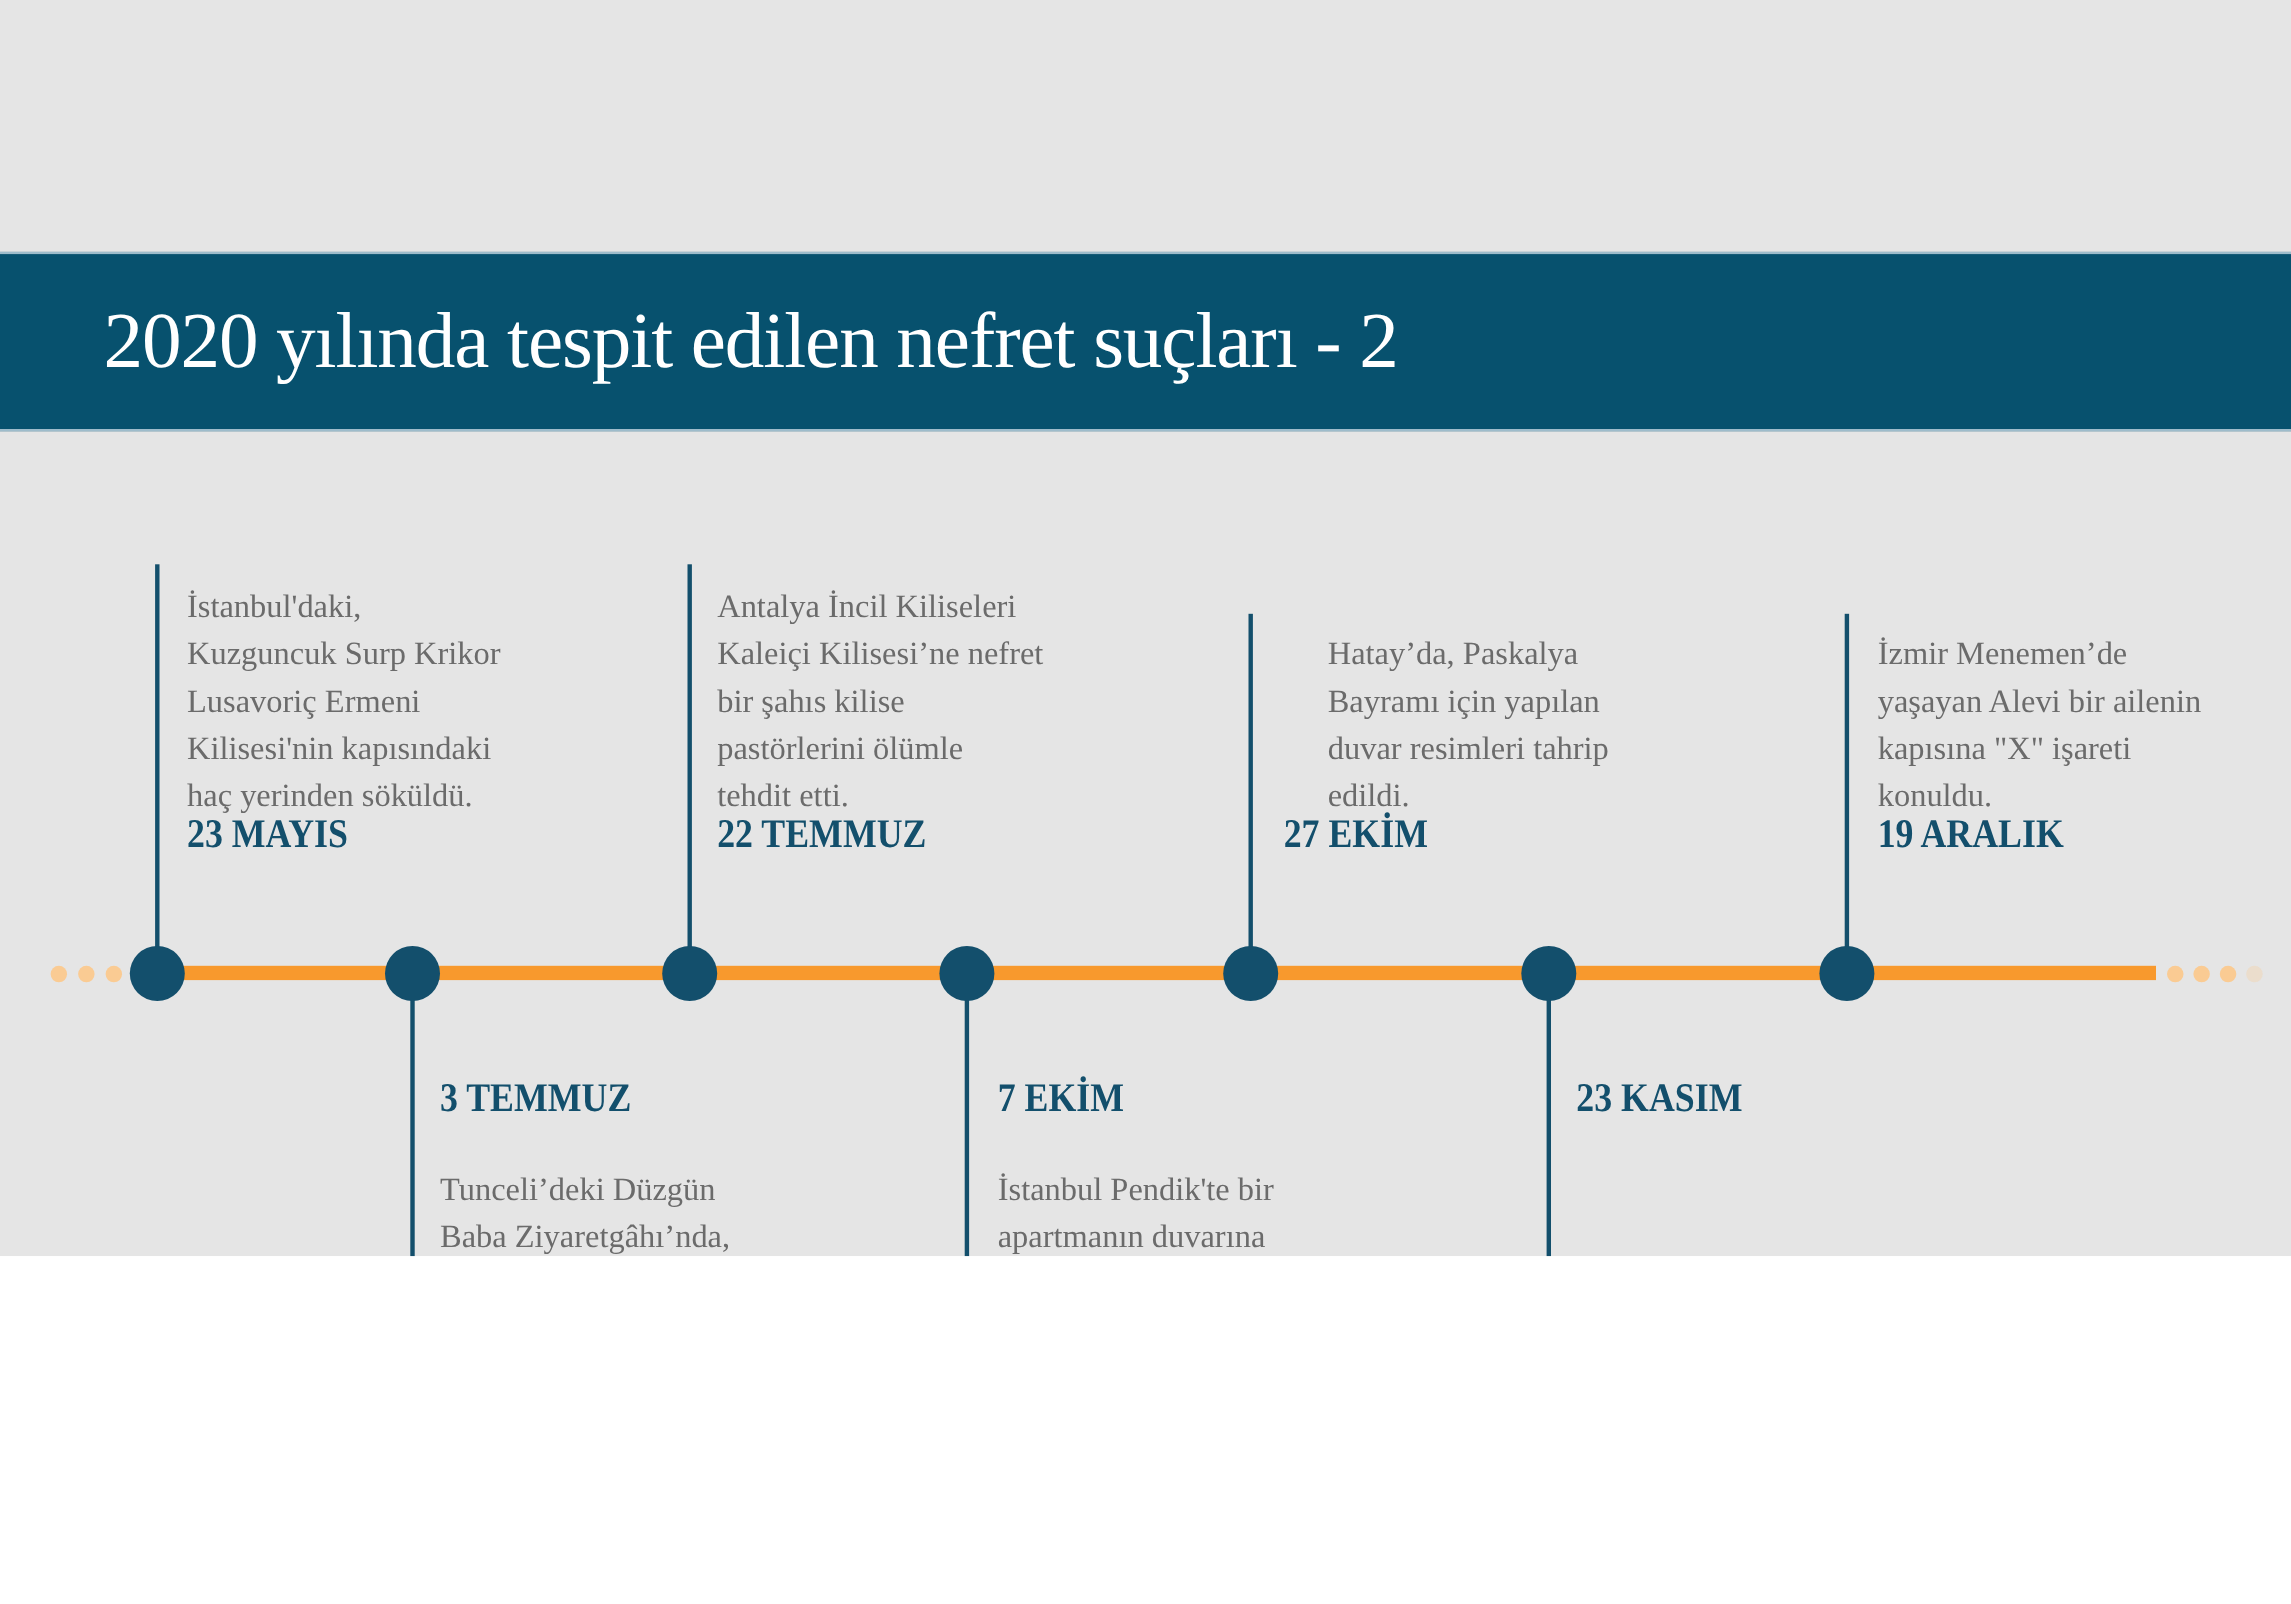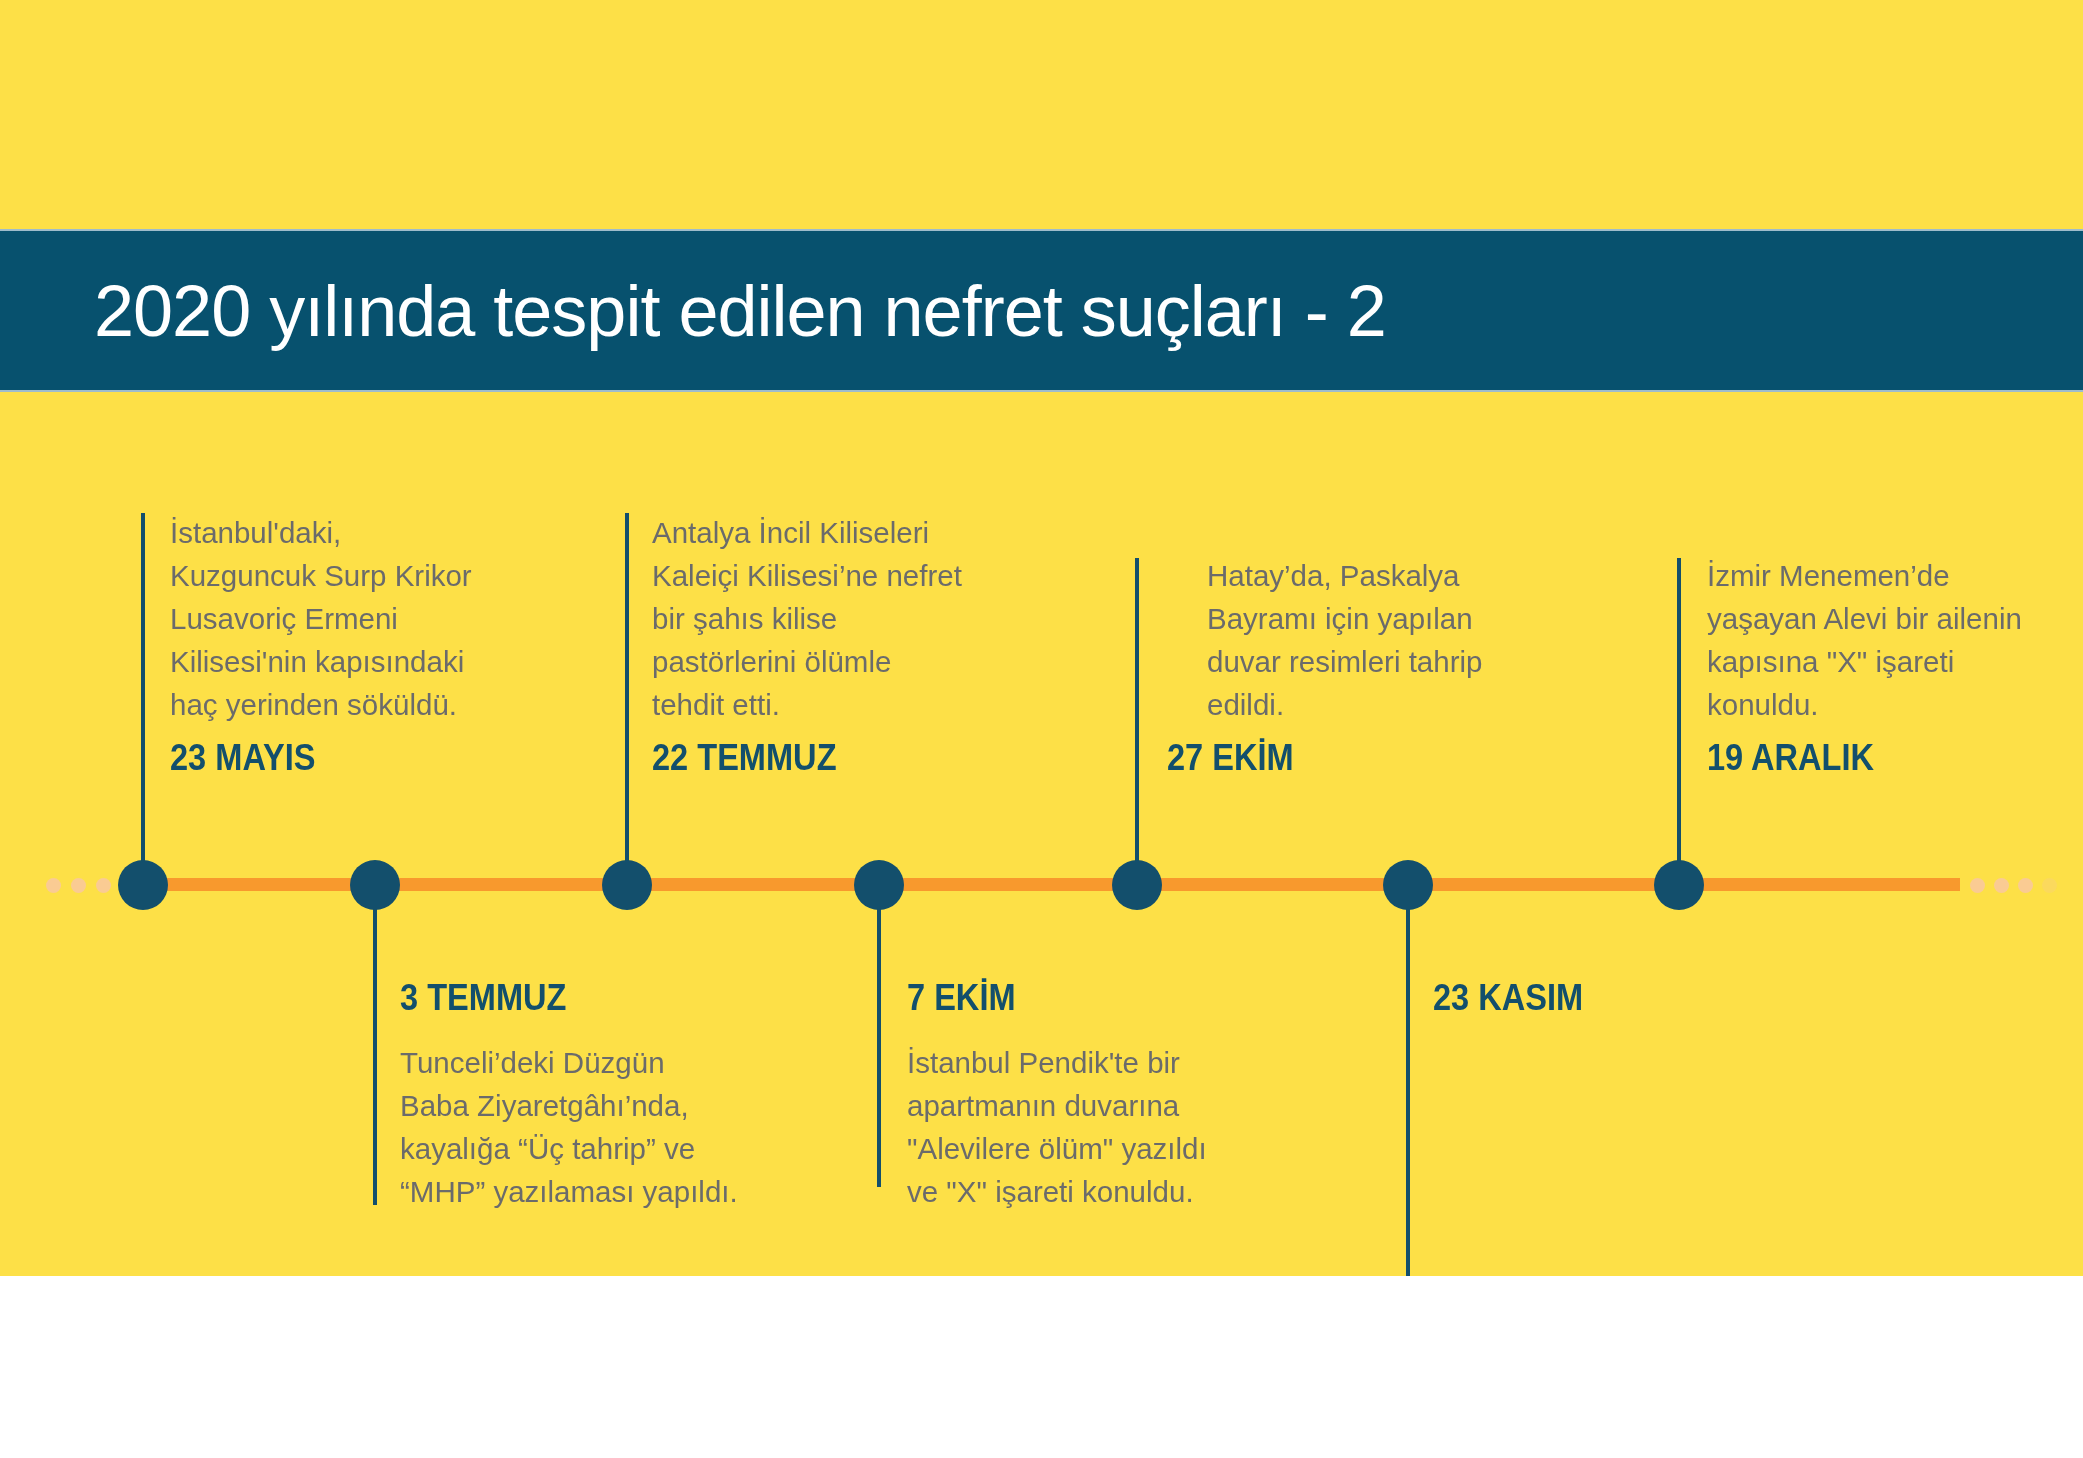--- a/index.html
+++ b/index.html
@@ -1,22 +1,22 @@
 <!DOCTYPE html>
 <html style="--banner: #07516E; --accent-teal: #134F6C; --line-orange: #F8992D; --dot-faded: #FACB93; --body-text: #6B6B6B;"><head>
 <meta charset="utf-8">
 <style>
   html, body { margin: 0; padding: 0; background: #ffffff; }
   #canvas {
     position: relative;
     width: 2083px;
-    height: 1276px;
-    background: #fde047;
+    height: 1142px;
+    background: #e5e5e5;
     overflow: hidden;
-    font-family: Liberation Sans, sans-serif;
+    font-family: Liberation Serif, serif;
   }
 
   
   .banner {
     position: absolute;
     left: 0; top: 229px;
     width: 100%; height: 163px;
     background: var(--banner, #07516E);
     border-top: 2px solid #9EBCCB;
     border-bottom: 2px solid #9EBCCB;
@@ -60,20 +60,21 @@
     background: var(--accent-teal, #134F6C);
   }
 
   
   .event-text {
     position: absolute;
     color: var(--body-text, #6B6B6B);
     font-size: 29.5px;
     line-height: 43px;
     white-space: pre-line;
+    margin-top: 20px;
   }
   .event-date {
     position: absolute;
     color: var(--accent-teal, #134F6C);
     font-size: 37px;
     font-weight: 700;
     letter-spacing: 0px;
     transform: scaleX(0.88);
     transform-origin: 0 50%;
     white-space: nowrap;

